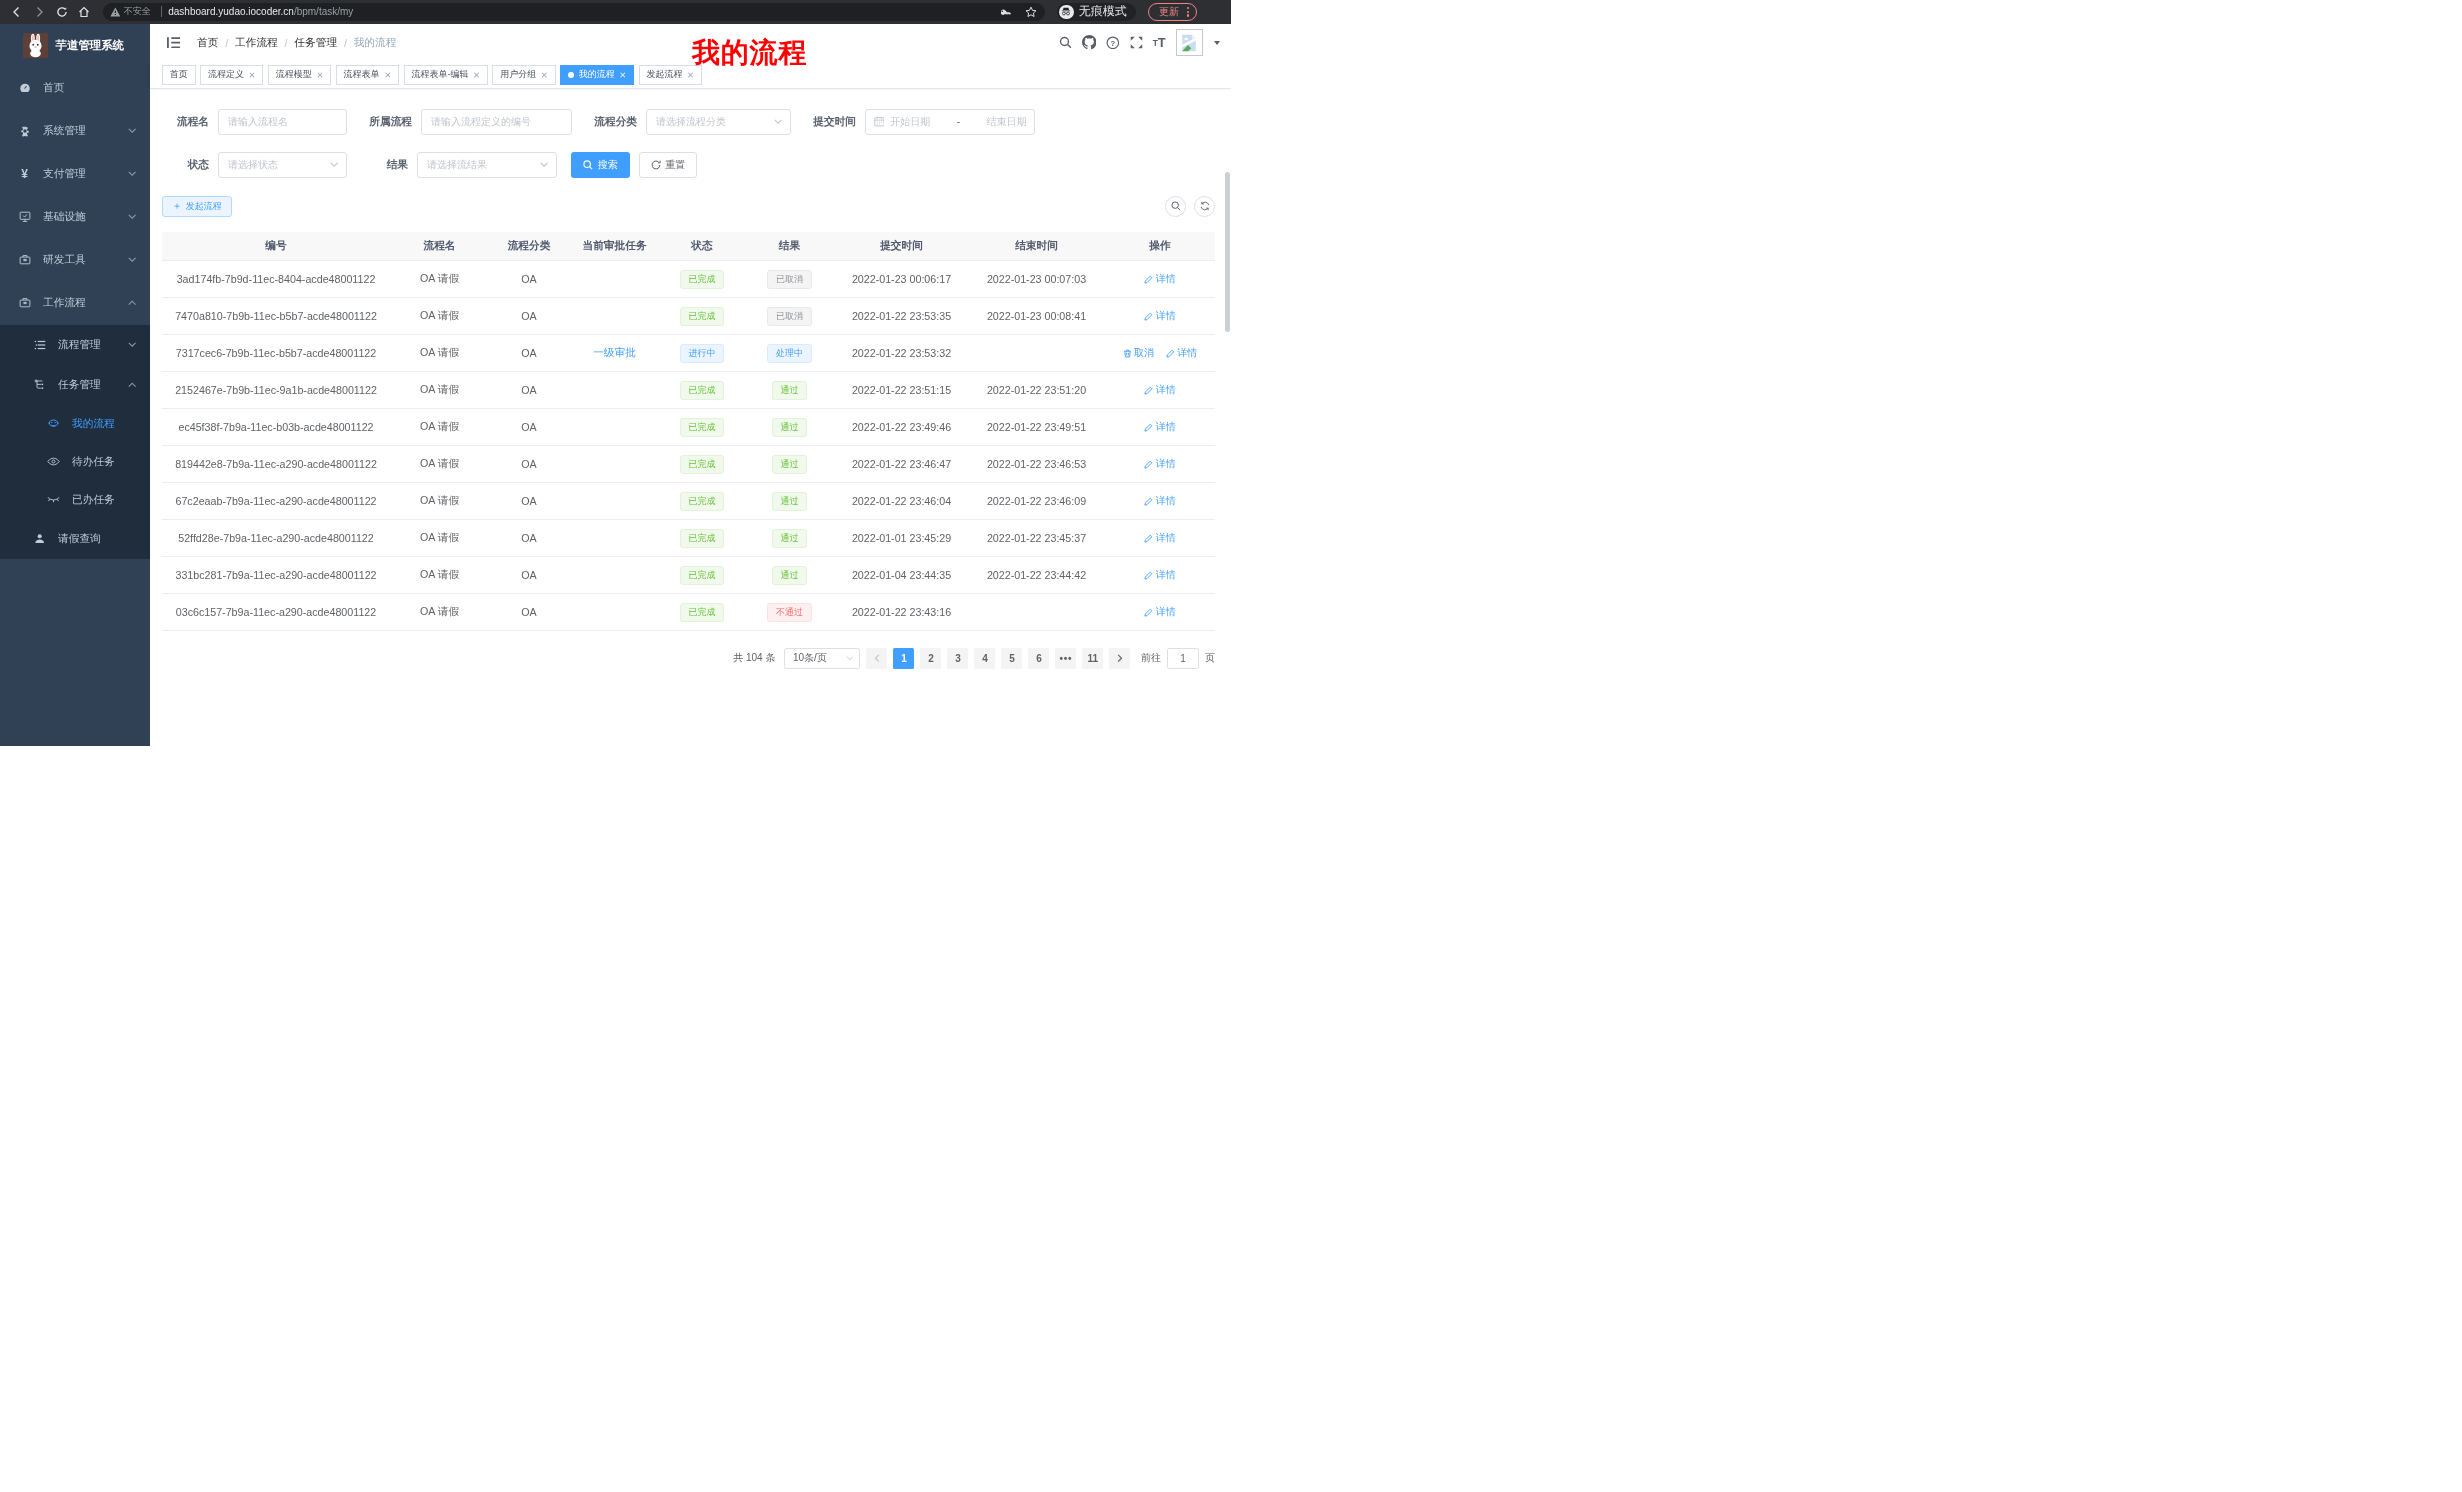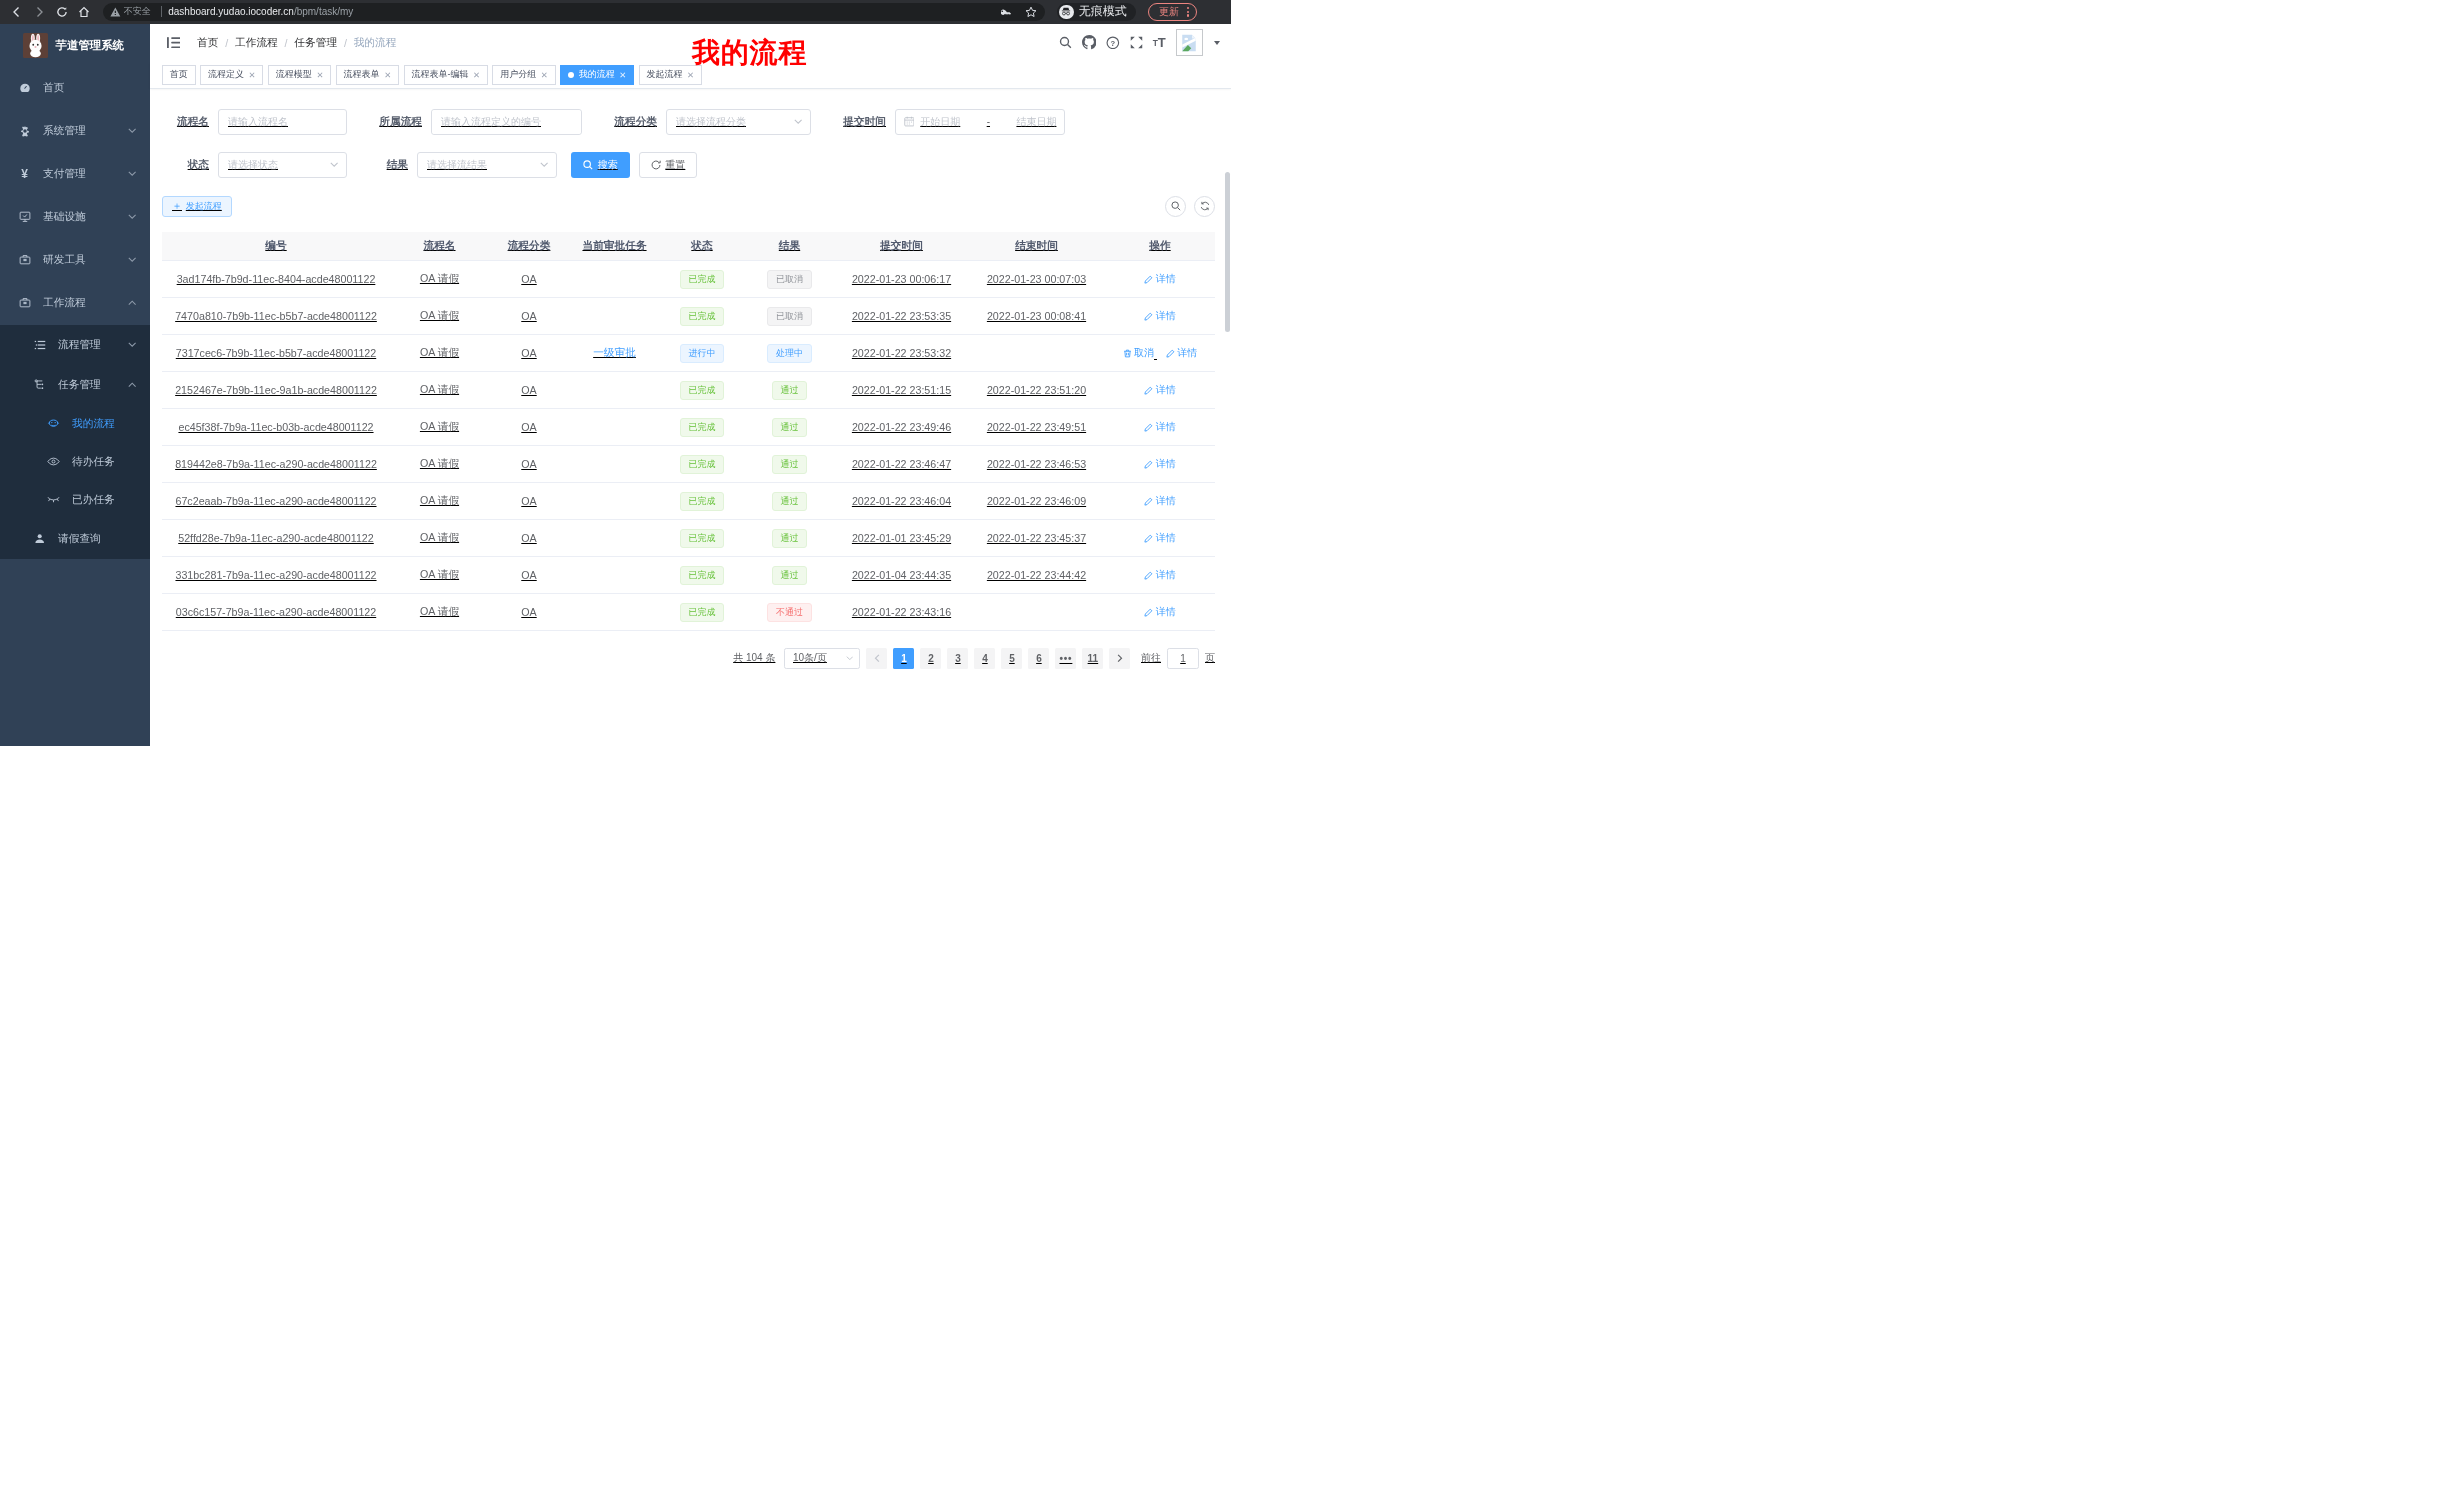--- a/index.html
+++ b/index.html
@@ -54,24 +54,24 @@
 
   
   .tags-bar { height:27px; background:#fff; border-bottom:0.8px solid #e3e8ee; box-shadow:0 0.8px 2.3px rgba(0,0,0,.06); display:flex; align-items:center; padding-left:12px; gap:4.6px; }
   .tag-chip { height:20px; border:0.8px solid #d8dce5; background:#fff; color:#495060; font-size:9px; display:flex; align-items:center; padding:0 6.8px; cursor:pointer; gap:4.6px; }
   .tag-chip .x { font-size:8.4px; color:#9aa2b1; }
   .tag-chip.active { background:#409eff; border-color:#409eff; color:#fff; }
   .tag-chip.active .x { color:#eaf4ff; }
   .tag-dot { width:6px; height:6px; border-radius:50%; background:#fff; }
 
   
-  .content { padding:20px 16px 0 12px; flex:1;text-decoration:underline; }
+  .content { padding:20px 16px 0 12px; flex:1; }
   .filter-row { display:flex; align-items:center; margin-bottom:17.5px; }
   .f-label { font-weight:700; color:#5b6270; font-size:10.7px; text-align:right; margin-right:9px; white-space:nowrap; }
-  .w62 { width:47px; } .w60 { width:46px; margin-left:15px; } .w66 { width:50px; margin-left:25px; }
+  .w62 { width:47px; } .w60 { width:46px; margin-left:15px; } .w66 { width:50px; margin-left:15px; }
   .f-input, .f-select, .f-date { height:26px; border:0.8px solid #dcdfe6; border-radius:3px; background:#fff; font-size:10px; color:#606266; display:flex; align-items:center; }
   input.f-input { padding:0 9px; outline:none; }
   input.f-input::placeholder { color:#c0c4cc; }
   .f-select { justify-content:space-between; padding:0 7.6px 0 9px; color:#c0c4cc; cursor:pointer; }
   .f-date { padding:0 7.6px; color:#c0c4cc; gap:6px; }
   .f-date .dsep { color:#606266; flex:1; text-align:center; }
   .f-date .dph { width:55px; }
   .btn { height:26px; border-radius:3px; font-size:10px; display:inline-flex; align-items:center; justify-content:center; gap:4.6px; cursor:pointer; border:0.8px solid transparent; }
   .btn-primary { background:#409eff; color:#fff; padding:0 11.4px; margin-left:13.7px; }
   .btn-plain { background:#fff; border-color:#dcdfe6; color:#606266; padding:0 10.7px; margin-left:9px; }

